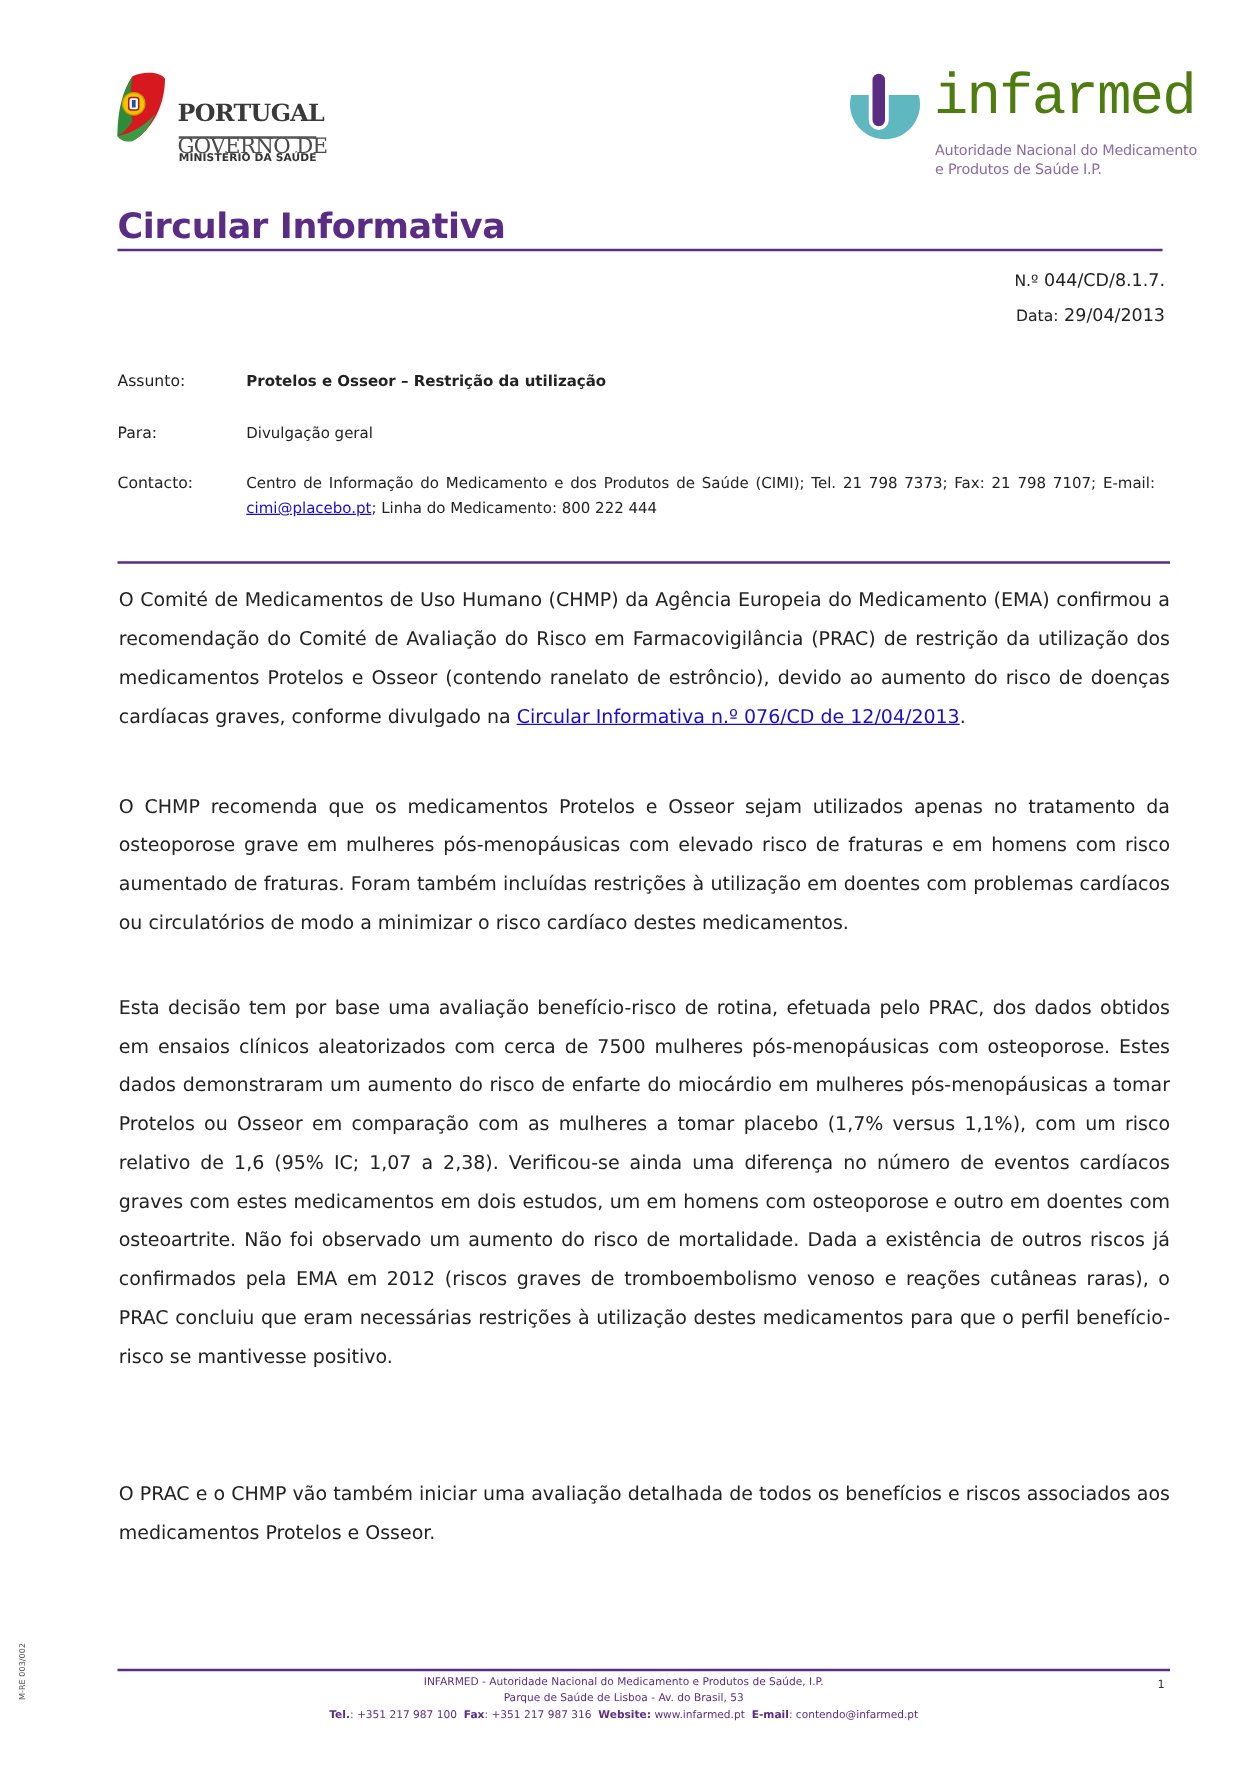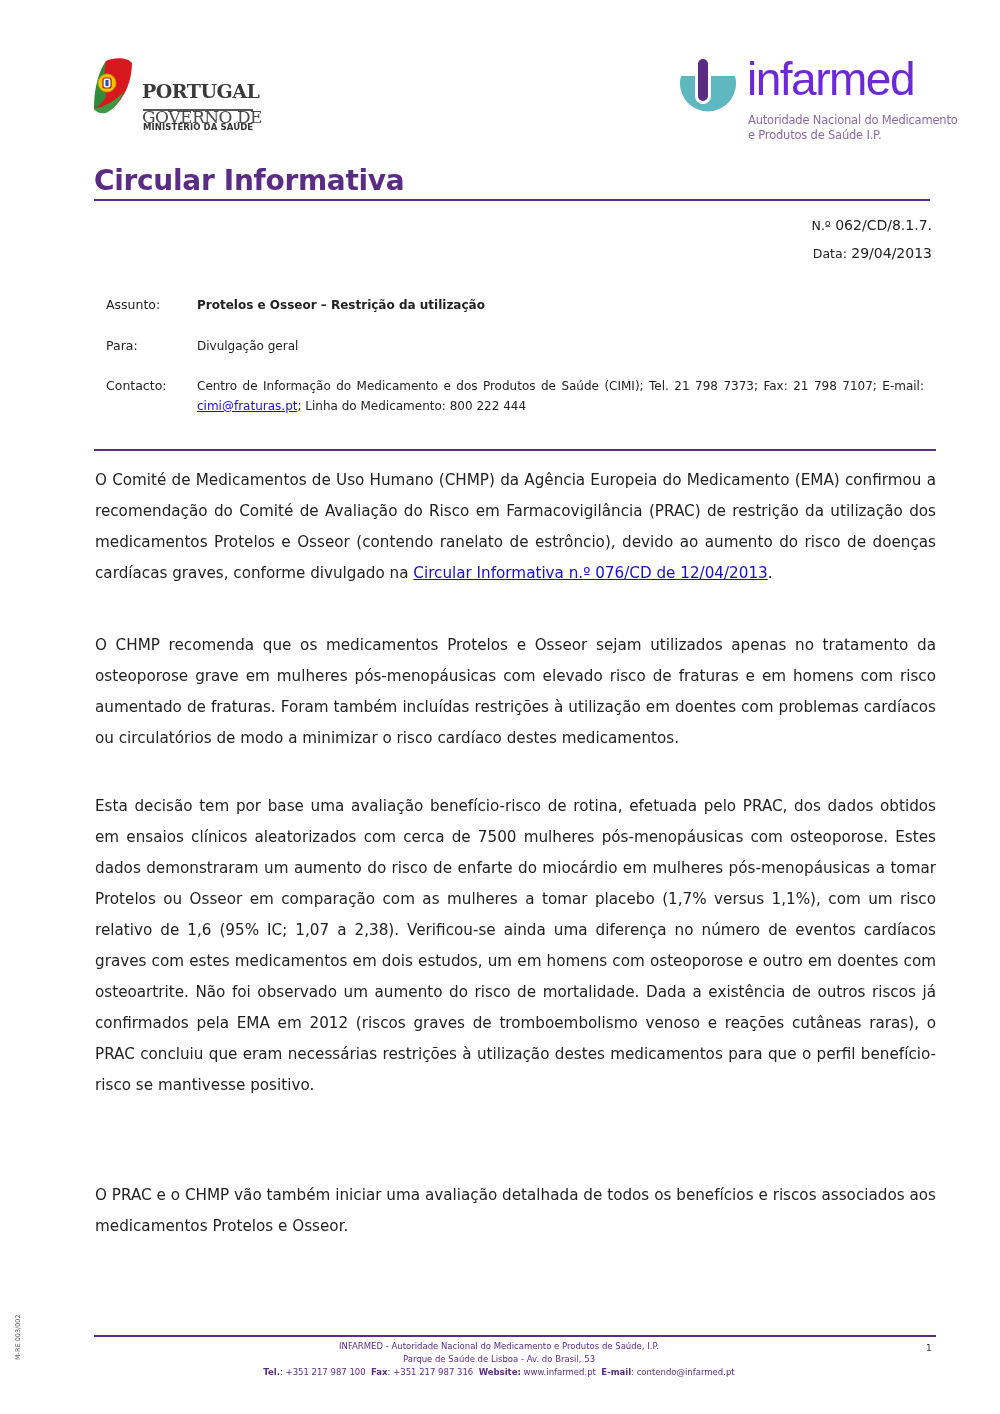--- a/index.html
+++ b/index.html
@@ -12,40 +12,40 @@
     .gov-text1 { position: absolute; left: 50px; top: 8px; font-family: "DejaVu Serif", serif;
                  font-size: 17px; color: #4a4a4a; letter-spacing: -0.5px; white-space: nowrap; margin-top: 44px; }
     .gov-text2 { position: absolute; left: 50px; top: 25px; font-family: "DejaVu Serif", serif;
                  font-size: 19px; font-weight: bold; color: #3a3a3a; letter-spacing: -0.5px; white-space: nowrap; }
     .gov-rule { position: absolute; left: 51px; top: 54px; width: 110px; height: 1.5px; background: #555; }
     .gov-ministry { position: absolute; left: 51px; top: 67px; font-size: 8.5px; font-weight: bold;
                     color: #333; letter-spacing: 0.1px; white-space: nowrap; }
 
     .inf-logo { position: absolute; left: 675px; top: 56px; width: 270px; height: 90px; }
     .inf-symbol { position: absolute; left: 0; top: 0; width: 66px; height: 64px; }
-    .inf-name { position: absolute; left: 72px; top: -4px; font-size: 46px; color: #6d28d9;
-                font-family: Liberation Sans, sans-serif; letter-spacing: -1.5px; white-space: nowrap; }
+    .inf-name { position: absolute; left: 72px; top: -4px; font-size: 46px; color: #4d7c0f;
+                font-family: Liberation Mono, monospace; letter-spacing: -1.5px; white-space: nowrap; }
     .inf-sub1, .inf-sub2 { position: absolute; left: 73px; font-size: 11.5px; color: #8a6aa7;
                 white-space: nowrap; letter-spacing: -0.2px; }
     .inf-sub1 { top: 57px; }
     .inf-sub2 { top: 72px; }
 
     
     .title { position: absolute; left: 94px; top: 164px; font-size: 28px; font-weight: bold;
              color: #5b2c83; letter-spacing: -0.3px; }
     .title-rule { position: absolute; left: 94px; top: 199px; width: 836px; height: 2px; background: #5b2c83; }
 
     .doc-num { position: absolute; right: 68px; top: 217px; font-size: 14px; color: #222; }
     .doc-num .lbl { font-size: 12.5px; margin-left: 10px; }
     .doc-date { position: absolute; right: 68px; top: 245px; font-size: 14px; color: #222; }
     .doc-date .lbl { font-size: 12.5px; margin-top: 25px; }
 
     
     .meta-row { position: absolute; left: 94px; width: 842px; }
-    .meta-label { position: absolute; left: 0; top: 2px; font-size: 12.5px; color: #222; margin-left: 12px; }
+    .meta-label { position: absolute; left: 0; top: 2px; font-size: 12.5px; color: #222; }
     .meta-value { position: absolute; left: 103px; right: 12px; font-size: 12px; line-height: 20px;
                   color: #222; text-align: justify; }
     .meta-value.bold { font-weight: bold; }
     .row-assunto { top: 295px; }
     .row-para { top: 336px; }
     .row-contacto { top: 376px; }
     .meta-rule { position: absolute; left: 94px; top: 449px; width: 842px; height: 2px; background: #5b2c83; }
 
     a.link { color: #1a0dcc; text-decoration: underline; }
 
@@ -93,38 +93,38 @@
   <span class="inf-name">infarmed</span>
   <span class="inf-sub1">Autoridade Nacional do Medicamento</span>
   <span class="inf-sub2">e Produtos de Saúde I.P.</span>
 </div>
 
 <div class="title">Circular Informativa</div>
 <div class="title-rule"></div>
 
 <div class="doc-num">
   <span class="lbl">N.º</span>
-  <span>062/CD/8.1.7.</span>
+  <span>044/CD/8.1.7.</span>
 </div>
 <div class="doc-date">
   <span class="lbl">Data:</span>
   <span>29/04/2013</span>
 </div>
 
 <div class="meta-row row-assunto">
   <span class="meta-label">Assunto:</span>
   <div class="meta-value bold">Protelos e Osseor – Restrição da utilização</div>
 </div>
 <div class="meta-row row-para">
   <span class="meta-label">Para:</span>
   <div class="meta-value">Divulgação geral</div>
 </div>
 <div class="meta-row row-contacto">
   <span class="meta-label">Contacto:</span>
-  <div class="meta-value"><span>Centro de Informação do Medicamento e dos Produtos de Saúde (CIMI); Tel. 21 798 7373; Fax: 21 798 7107; E-mail: </span><a class="link">cimi@fraturas.pt</a><span>; Linha do Medicamento: 800 222 444</span></div>
+  <div class="meta-value"><span>Centro de Informação do Medicamento e dos Produtos de Saúde (CIMI); Tel. 21 798 7373; Fax: 21 798 7107; E-mail: </span><a class="link">cimi@placebo.pt</a><span>; Linha do Medicamento: 800 222 444</span></div>
 </div>
 <div class="meta-rule"></div>
 
 <p class="para p1"><span>O Comité de Medicamentos de Uso Humano (CHMP) da Agência Europeia do Medicamento (EMA) confirmou a recomendação do Comité de Avaliação do Risco em Farmacovigilância (PRAC) de restrição da utilização dos medicamentos Protelos e Osseor (contendo ranelato de estrôncio), devido ao aumento do risco de doenças cardíacas graves, conforme divulgado na </span><a class="link">Circular Informativa n.º 076/CD de 12/04/2013</a><span>.</span></p>
 
 <p class="para p2">O CHMP recomenda que os medicamentos Protelos e Osseor sejam utilizados apenas no tratamento da osteoporose grave em mulheres pós-menopáusicas com elevado risco de fraturas e em homens com risco aumentado de fraturas. Foram também incluídas restrições à utilização em doentes com problemas cardíacos ou circulatórios de modo a minimizar o risco cardíaco destes medicamentos.</p>
 
 <p class="para p3">Esta decisão tem por base uma avaliação benefício-risco de rotina, efetuada pelo PRAC, dos dados obtidos em ensaios clínicos aleatorizados com cerca de 7500 mulheres pós-menopáusicas com osteoporose. Estes dados demonstraram um aumento do risco de enfarte do miocárdio em mulheres pós-menopáusicas a tomar Protelos ou Osseor em comparação com as mulheres a tomar placebo (1,7% versus 1,1%), com um risco relativo de 1,6 (95% IC; 1,07 a 2,38). Verificou-se ainda uma diferença no número de eventos cardíacos graves com estes medicamentos em dois estudos, um em homens com osteoporose e outro em doentes com osteoartrite. Não foi observado um aumento do risco de mortalidade. Dada a existência de outros riscos já confirmados pela EMA em 2012 (riscos graves de tromboembolismo venoso e reações cutâneas raras), o PRAC concluiu que eram necessárias restrições à utilização destes medicamentos para que o perfil benefício-risco se mantivesse positivo.</p>
 
 <p class="para p4">O PRAC e o CHMP vão também iniciar uma avaliação detalhada de todos os benefícios e riscos associados aos medicamentos Protelos e Osseor.</p>

